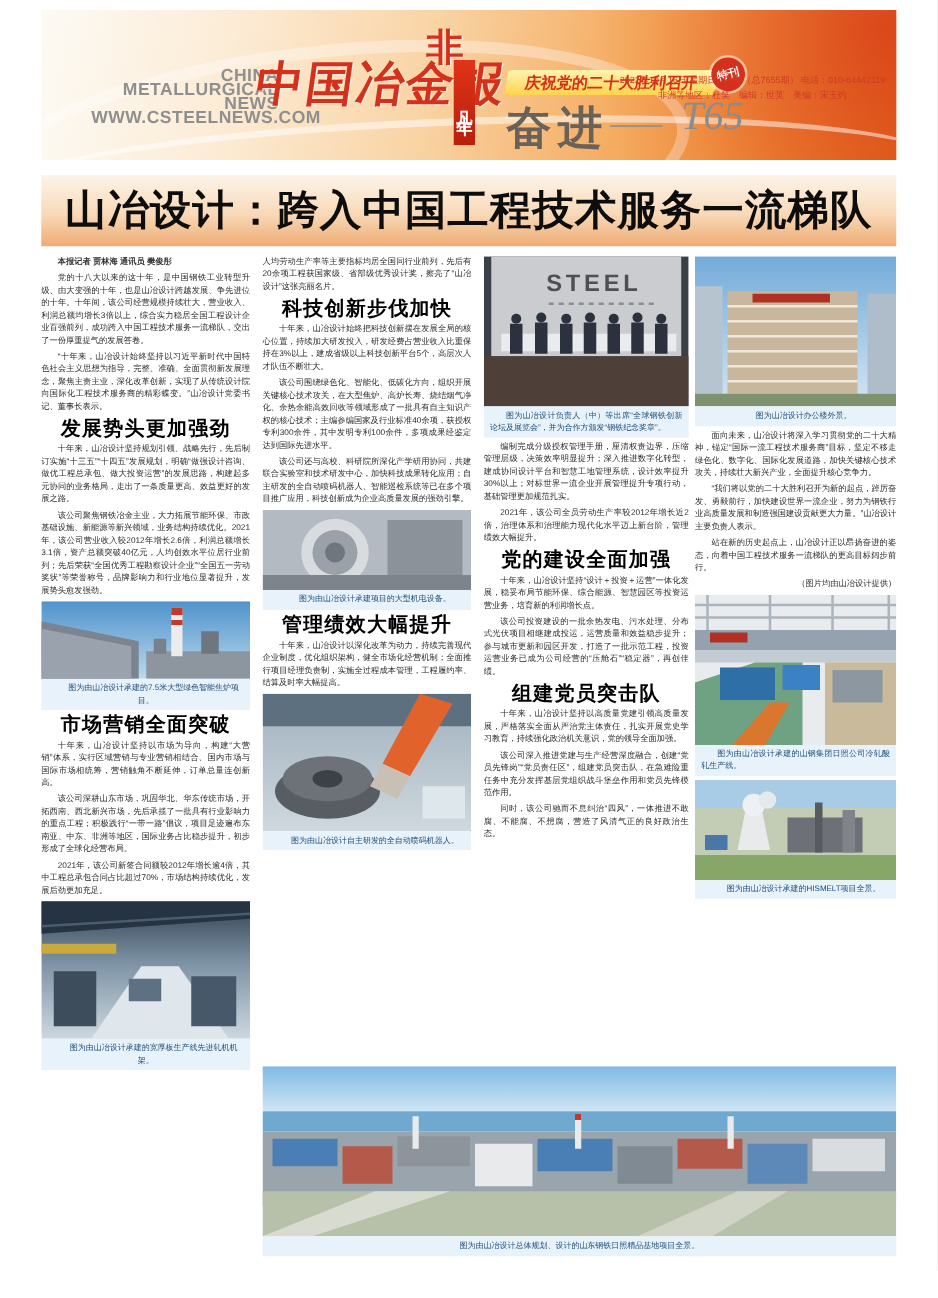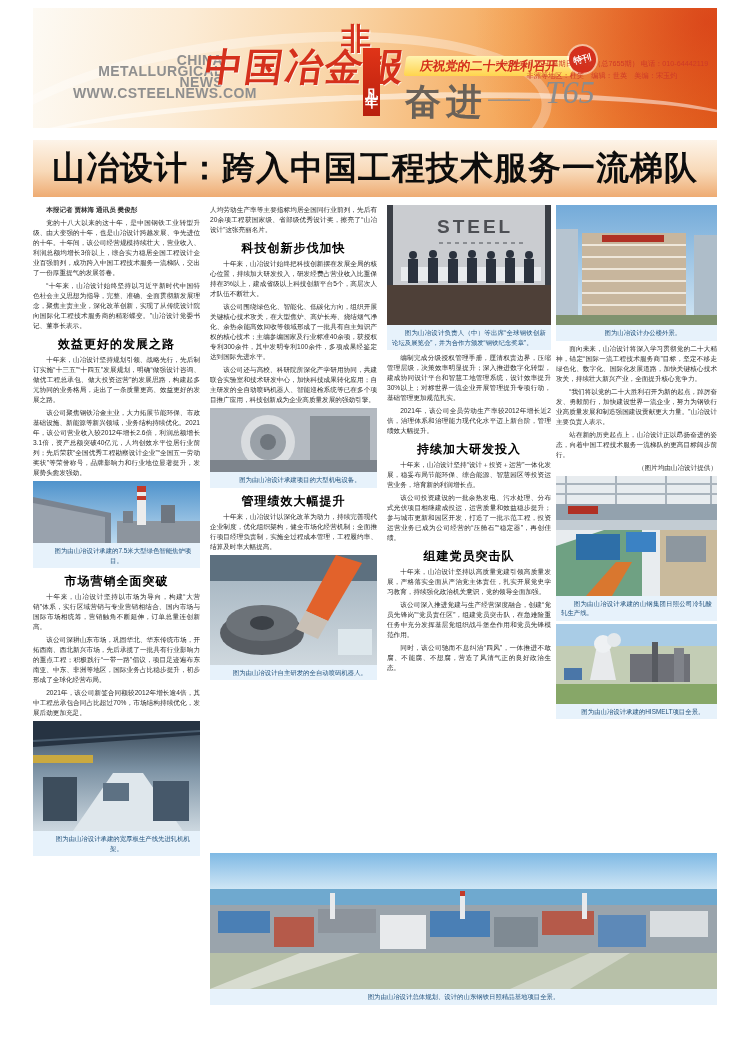--- a/index.html
+++ b/index.html
@@ -44,21 +44,21 @@
   .headline{font-size:33px;font-weight:900;color:#0d0d0d;letter-spacing:1px;white-space:nowrap;}
   
   .col{position:absolute;top:205px;overflow:hidden;font-size:6.6px;line-height:10px;
     text-align:justify;color:#2a2a2a;}
   #col1{left:33px;width:167px;height:814px;}
   #col2{left:210px;width:167px;height:648px;}
   #col3{left:387px;width:164px;height:764px;}
   #col4{left:556px;width:161px;height:628px;}
   .col p{margin:0 0 3px 0;text-indent:2em;}
   .byline{font-weight:bold;color:#333;text-indent:0;margin-bottom:5px;}
-  h3.sec{font-size:12px;font-weight:900;color:#000;text-align:center;margin:8px 0 6px;letter-spacing:1px;}
+  h3.sec{font-size:16px;font-weight:900;color:#000;text-align:center;margin:8px 0 6px;letter-spacing:1px;}
   .photo{display:block;width:100%;margin:3px 0 0 0;}
   .cap{background:#e7f2fb;color:#1d4e79;font-size:6.4px;line-height:9.5px;padding:3px 5px;
     margin:0 0 4px 0;text-align:justify;text-indent:0;}
   .cap.center{text-align:center;}
   .credit{text-align:right;text-indent:0;color:#2a2a2a;margin:2px 0 4px;}
   
   .panorama-wrap{position:absolute;left:210px;top:853px;width:507px;}
   .panorama-wrap .cap{margin-top:0;}
 </style>
 </head>
@@ -91,21 +91,21 @@
   </div>
 
   <div class="headline-band">
     <div class="headline">山冶设计：跨入中国工程技术服务一流梯队</div>
   </div>
 
   <div class="col" id="col1">
     <p class="byline">本报记者 贾林海 通讯员 樊俊彤</p>
     <p>党的十八大以来的这十年，是中国钢铁工业转型升级、由大变强的十年，也是山冶设计跨越发展、争先进位的十年。十年间，该公司经营规模持续壮大，营业收入、利润总额均增长3倍以上，综合实力稳居全国工程设计企业百强前列，成功跨入中国工程技术服务一流梯队，交出了一份厚重提气的发展答卷。</p>
     <p>“十年来，山冶设计始终坚持以习近平新时代中国特色社会主义思想为指导，完整、准确、全面贯彻新发展理念，聚焦主责主业，深化改革创新，实现了从传统设计院向国际化工程技术服务商的精彩蝶变。”山冶设计党委书记、董事长表示。</p>
-    <h3 class="sec">效益更好的发展之路</h3>
+    <h3 class="sec">发展势头更加强劲</h3>
     <p>十年来，山冶设计坚持规划引领、战略先行，先后制订实施“十三五”“十四五”发展规划，明确“做强设计咨询、做优工程总承包、做大投资运营”的发展思路，构建起多元协同的业务格局，走出了一条质量更高、效益更好的发展之路。</p>
     <p>该公司聚焦钢铁冶金主业，大力拓展节能环保、市政基础设施、新能源等新兴领域，业务结构持续优化。2021年，该公司营业收入较2012年增长2.6倍，利润总额增长3.1倍，资产总额突破40亿元，人均创效水平位居行业前列；先后荣获“全国优秀工程勘察设计企业”“全国五一劳动奖状”等荣誉称号，品牌影响力和行业地位显著提升，发展势头愈发强劲。</p>
     <svg class="photo" width="167" height="62" viewBox="0 0 167 62" preserveAspectRatio="none">
       <defs>
           <linearGradient id="sky1" x1="0" y1="0" x2="0" y2="1">
         <stop offset="0" stop-color="#4f93cc"></stop>
             <stop offset="1" stop-color="#bcd9ee"></stop>
           </linearGradient>
         </defs>
       <rect width="167" height="62" fill="url(#sky1)"></rect>
@@ -200,21 +200,21 @@
         <circle cx="123" cy="49" r="4"></circle>
           <rect x="118" y="53" width="10" height="25"></rect>
         <circle cx="142" cy="50" r="4"></circle>
           <rect x="137" y="54" width="10" height="24"></rect>
       </g>
       <rect x="0" y="80" width="164" height="40" fill="#4e4038"></rect>
     </svg>
     <p class="cap">图为山冶设计负责人（中）等出席“全球钢铁创新论坛及展览会”，并为合作方颁发“钢铁纪念奖章”。</p>
     <p>编制完成分级授权管理手册，厘清权责边界，压缩管理层级，决策效率明显提升；深入推进数字化转型，建成协同设计平台和智慧工地管理系统，设计效率提升30%以上；对标世界一流企业开展管理提升专项行动，基础管理更加规范扎实。</p>
     <p>2021年，该公司全员劳动生产率较2012年增长近2倍，治理体系和治理能力现代化水平迈上新台阶，管理绩效大幅提升。</p>
-    <h3 class="sec">持续加大研发投入</h3>
+    <h3 class="sec">党的建设全面加强</h3>
     <p>十年来，山冶设计坚持“设计＋投资＋运营”一体化发展，稳妥布局节能环保、综合能源、智慧园区等投资运营业务，培育新的利润增长点。</p>
     <p>该公司投资建设的一批余热发电、污水处理、分布式光伏项目相继建成投运，运营质量和效益稳步提升；参与城市更新和园区开发，打造了一批示范工程，投资运营业务已成为公司经营的“压舱石”“稳定器”，再创佳绩。</p>
     <h3 class="sec">组建党员突击队</h3>
     <p>十年来，山冶设计坚持以高质量党建引领高质量发展，严格落实全面从严治党主体责任，扎实开展党史学习教育，持续强化政治机关意识，党的领导全面加强。</p>
     <p>该公司深入推进党建与生产经营深度融合，创建“党员先锋岗”“党员责任区”，组建党员突击队，在急难险重任务中充分发挥基层党组织战斗堡垒作用和党员先锋模范作用。</p>
     <p>同时，该公司驰而不息纠治“四风”，一体推进不敢腐、不能腐、不想腐，营造了风清气正的良好政治生态。</p>
   </div>
 
   <div class="col" id="col4">
     <svg class="photo" style="margin-top:0" width="161" height="120" viewBox="0 0 161 120" preserveAspectRatio="none">

